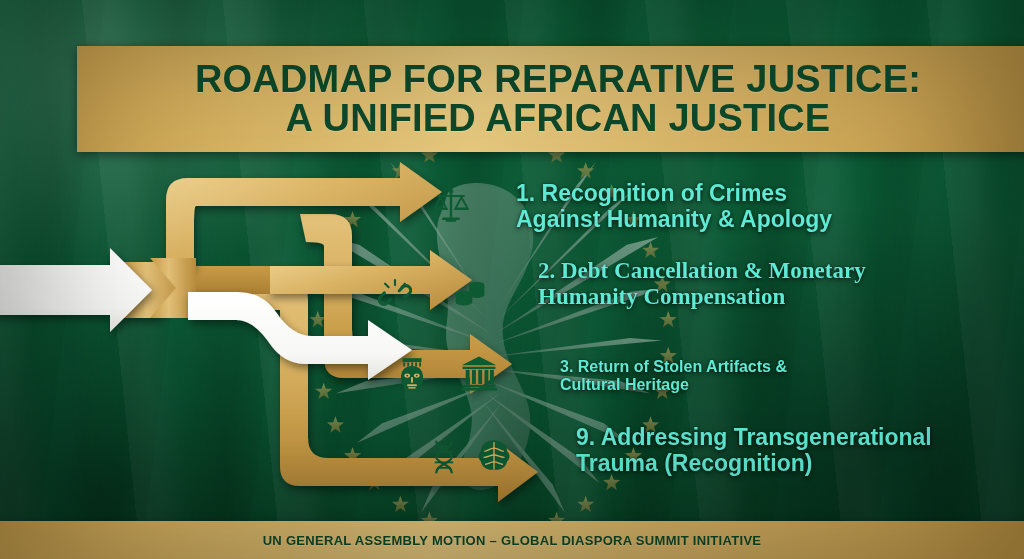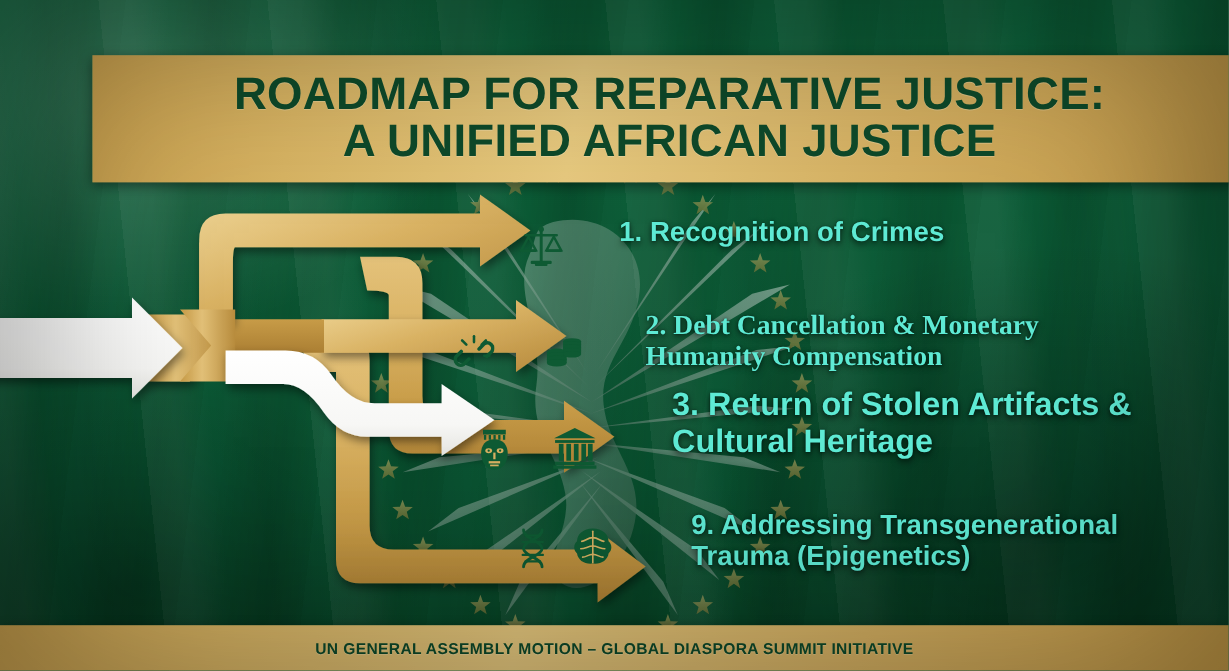--- a/index.html
+++ b/index.html
@@ -48,21 +48,21 @@
 
   
   .ico{position:absolute;}
   .ico svg{display:block;}
 
   
   .item{position:absolute;color:#5eead4;font-weight:bold;line-height:1.14;
     text-shadow:0 2px 5px rgba(0,0,0,.65), 0 0 2px rgba(0,0,0,.5);}
   #item-1{left:516px;top:180px;width:400px;font-size:23px;}
   #item-2{left:538px;top:258px;width:420px;font-size:23px;font-family:Liberation Serif, serif;}
-  #item-3{left:560px;top:322px;width:400px;font-size:27px;}
+  #item-3{left:560px;top:358px;width:400px;font-size:16px;}
   #item-4{left:576px;top:424px;width:400px;font-size:23px;}
   .item .ln{display:block;white-space:nowrap;}
 </style>
 </head>
 <body>
 
 <div id="stage">
 
   <div class="flagbase2"></div>
   <div class="folds"></div>
@@ -324,32 +324,33 @@
 
   <div class="banner" id="title-banner">
     <div class="title-txt">
       <span class="title-l1">ROADMAP FOR REPARATIVE JUSTICE:</span>
       <span class="title-l2">A UNIFIED AFRICAN JUSTICE</span>
     </div>
   </div>
 
   <div class="item" id="item-1">
     <span class="ln">1. Recognition of Crimes</span>
+    <span class="ln">Against Humanity &amp; Apology</span>
   </div>
   <div class="item" id="item-2">
     <span class="ln">2. Debt Cancellation &amp; Monetary</span>
     <span class="ln">Humanity Compensation</span>
   </div>
   <div class="item" id="item-3">
     <span class="ln">3. Return of Stolen Artifacts &amp;</span>
     <span class="ln">Cultural Heritage</span>
   </div>
   <div class="item" id="item-4">
     <span class="ln">9. Addressing Transgenerational</span>
-    <span class="ln">Trauma (Epigenetics)</span>
+    <span class="ln">Trauma (Recognition)</span>
   </div>
 
   <div class="banner" id="footer-banner">
     <span class="footer-txt">UN GENERAL ASSEMBLY MOTION – GLOBAL DIASPORA SUMMIT INITIATIVE</span>
   </div>
 
   <div class="vign"></div>
 </div>
 
 </body></html>

